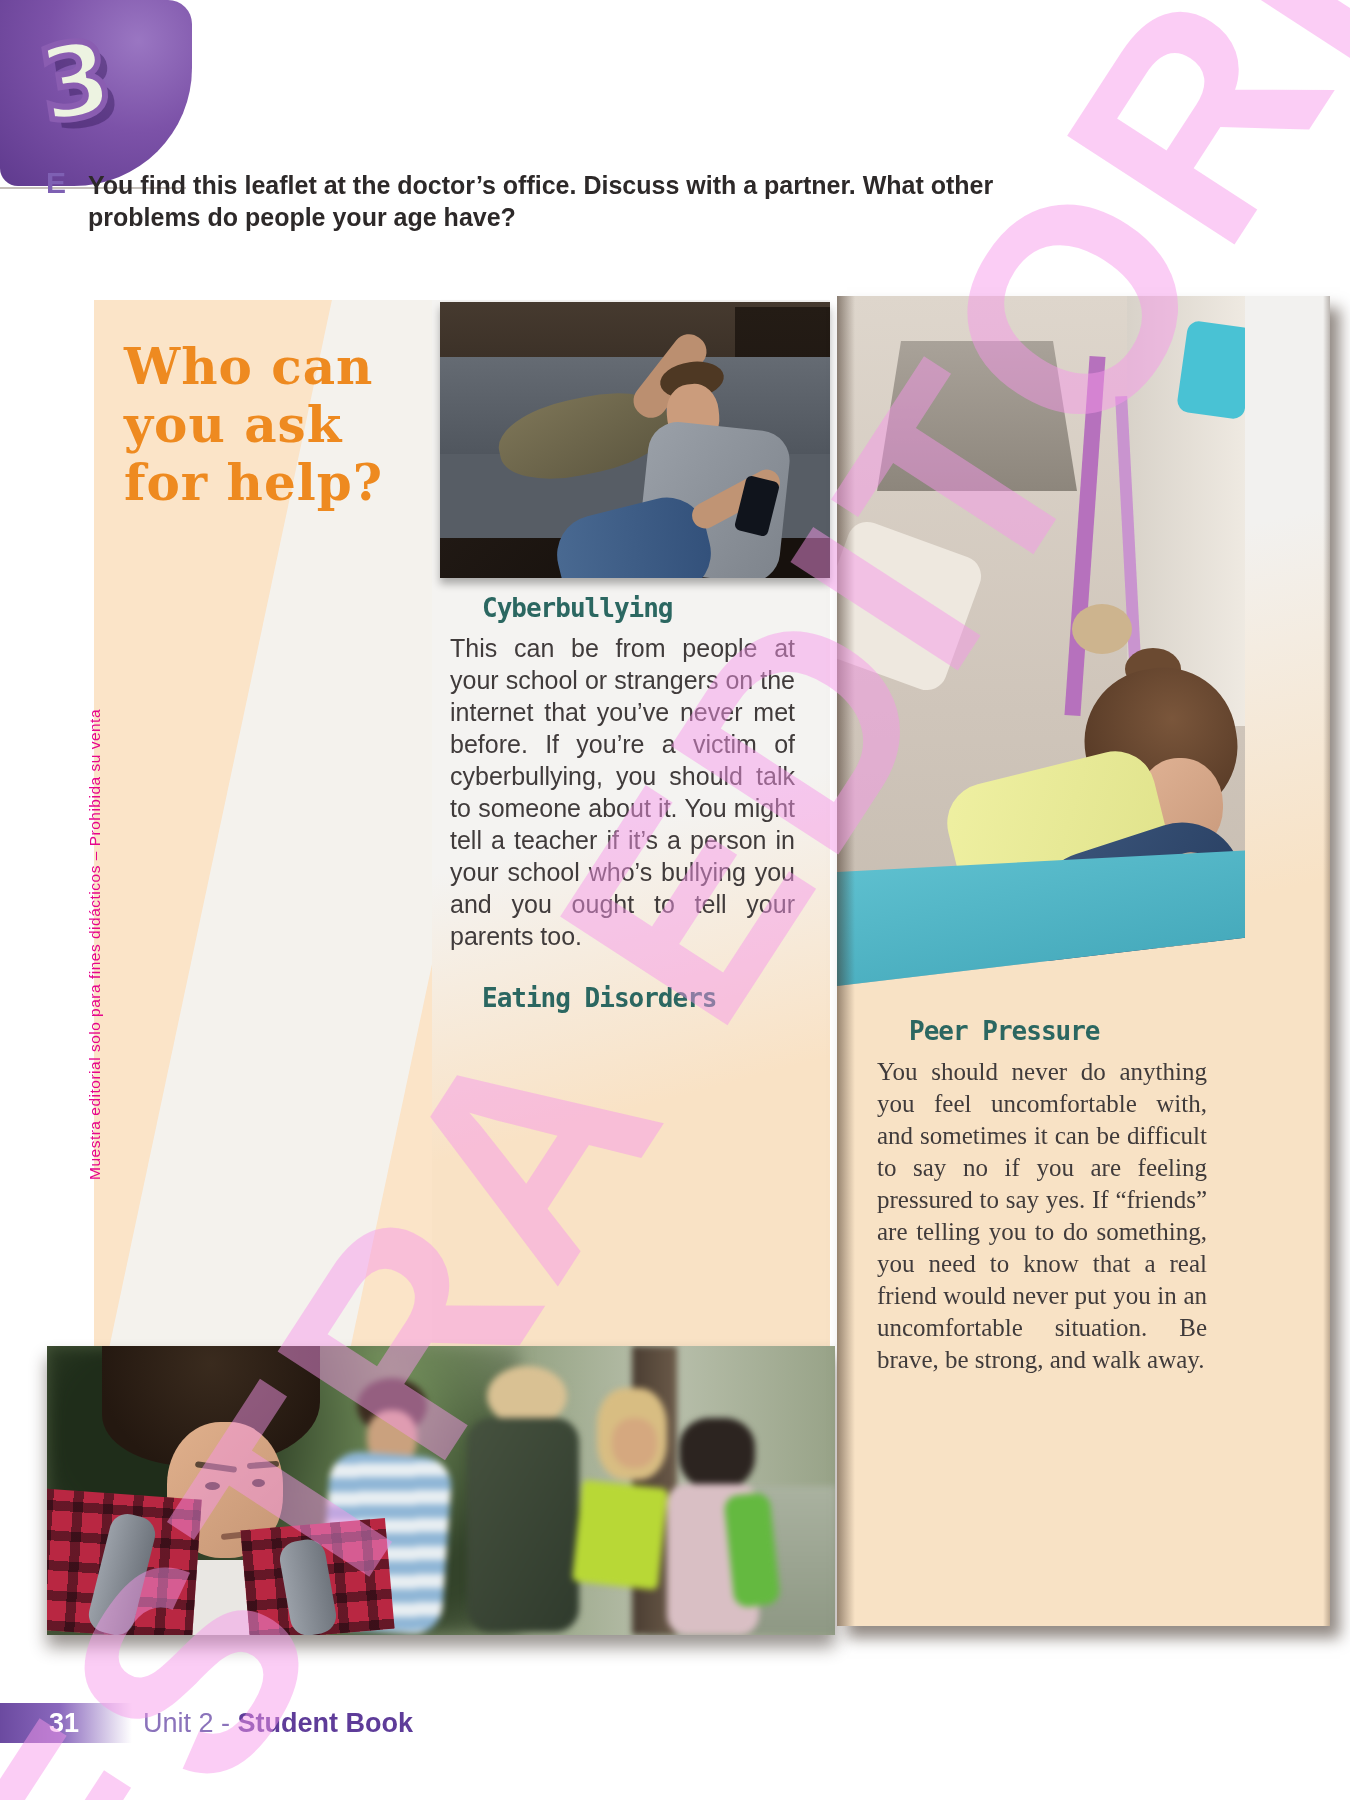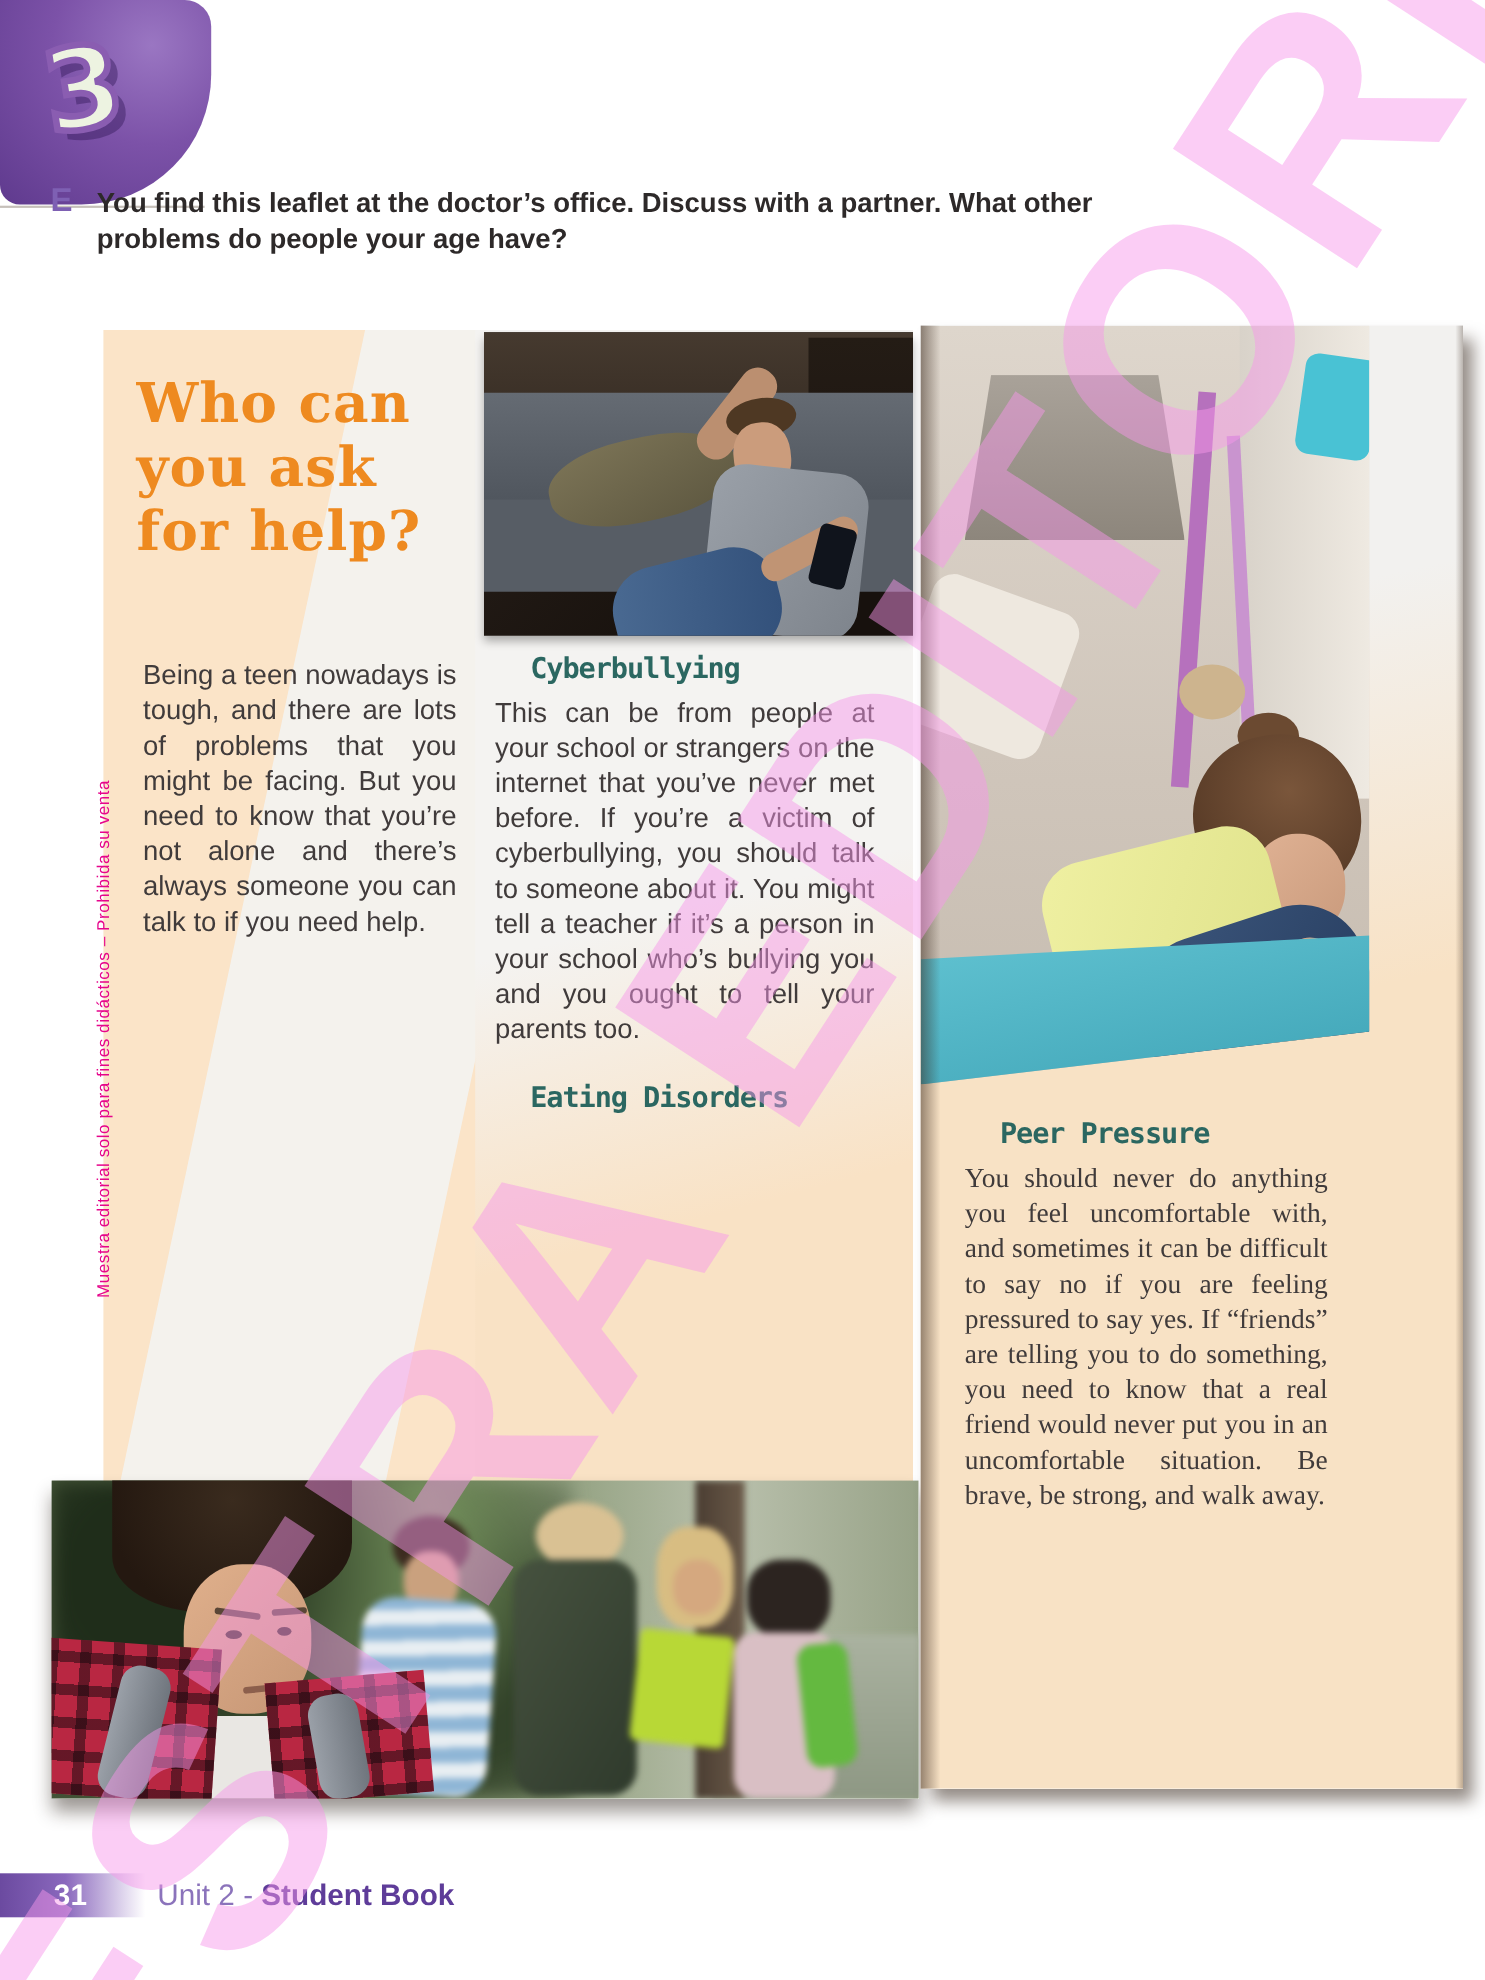--- a/index.html
+++ b/index.html
@@ -73,21 +73,20 @@
 <div class="abs unit-blob"></div>
 <div class="abs unit-num">3</div>
 <div class="abs blob-line"></div>
 
 <div class="abs ex-letter">E</div>
 <div class="abs ex-text">You find this leaflet at the doctor’s office. Discuss with a partner. What other problems do people your age have?</div>
 
 <div class="abs panel-left">
   <div class="abs swoosh"></div>
   <div class="abs leaflet-title">Who can you ask for help?</div>
-  <div class="abs body-txt" style="left:36px;top:298px;width:285px;">Being a teen nowadays is tough, and there are lots of problems that you might be facing. But you need to know that you’re not alone and there’s always someone you can talk to if you need help.</div>
 </div>
 
 <div class="abs panel-mid">
   <div class="abs photo photo-man">
     <div class="sh" style="left:0;top:0;width:100%;height:55%;background:linear-gradient(180deg,#463a2f,#2b221b);"></div>
     <div class="sh" style="left:295px;top:5px;width:95px;height:185px;background:linear-gradient(180deg,#241c15,#1a1310);"></div>
     <div class="sh" style="left:-20px;top:55px;width:440px;height:112px;background:linear-gradient(180deg,#656b73,#4d535b);border-radius:14px;"></div>
     <div class="sh" style="left:-20px;top:152px;width:430px;height:84px;background:#575d65;border-radius:12px;"></div>
     <div class="sh" style="left:58px;top:96px;width:172px;height:76px;background:linear-gradient(160deg,#7d7557,#5d5740);border-radius:45%;transform:rotate(-12deg);"></div>
     <div class="sh" style="left:213px;top:26px;width:34px;height:96px;background:#bb8f70;border-radius:16px;transform:rotate(38deg);"></div>

